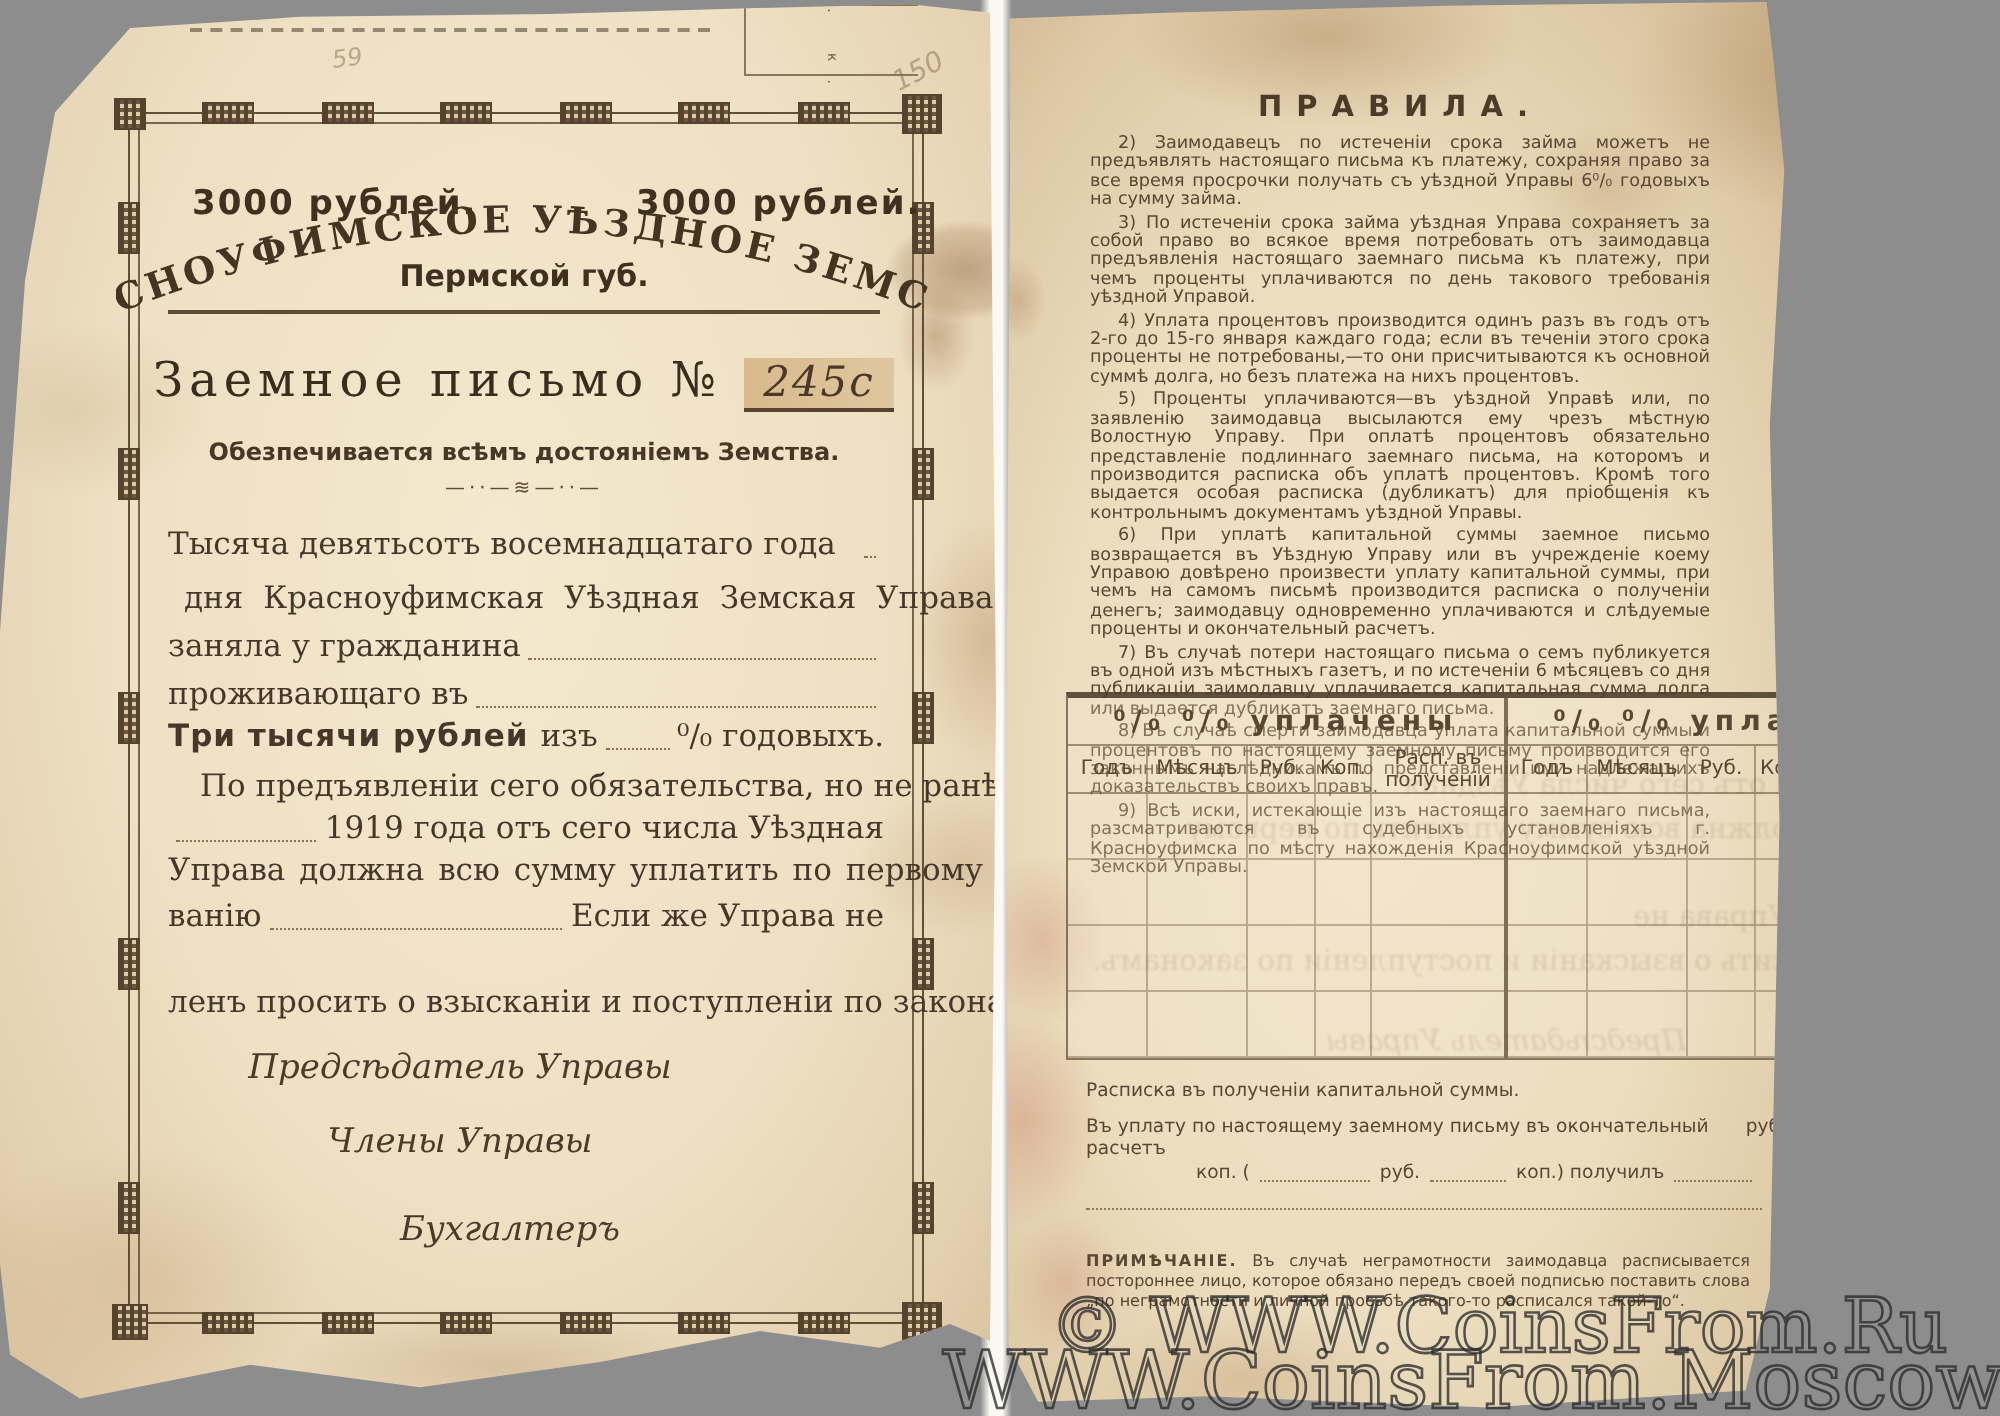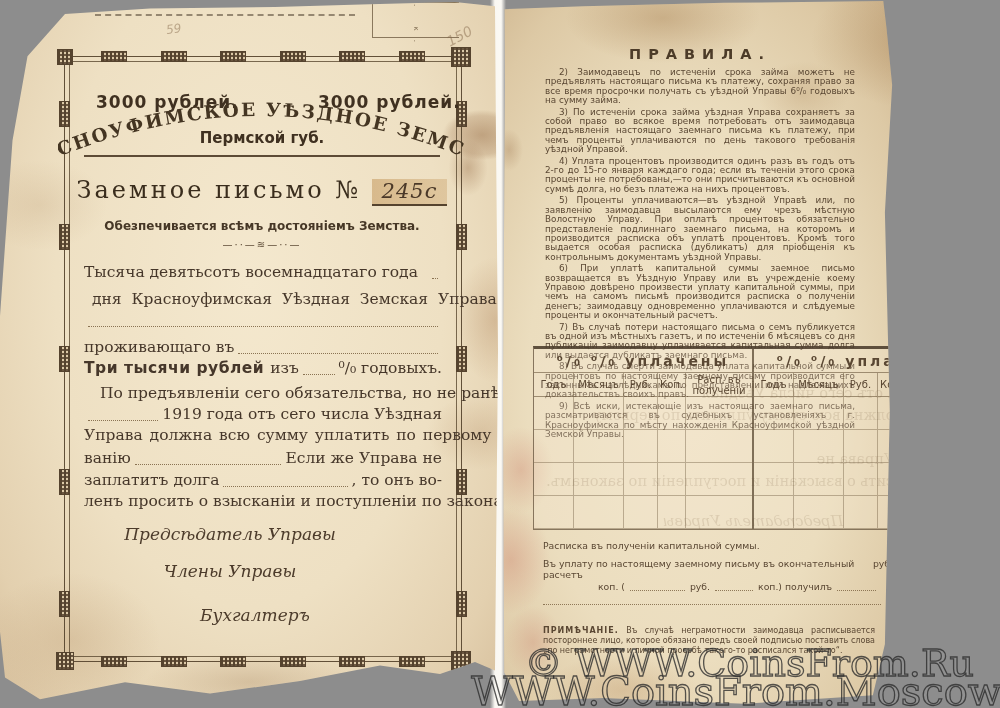--- a/index.html
+++ b/index.html
@@ -195,20 +195,21 @@
 
   <div class="bline" style="top:263px;gap:10px;">
     <span>Тысяча девятьсотъ восемнадцатаго года</span>
       <span class="bl grow"></span>
   </div>
   <div class="bline" style="top:290px;word-spacing:5px;">
     <span class="bl" style="width:52px;"></span>
       <span>дня Красноуфимская Уѣздная Земская Управа</span>
   </div>
   <div class="bline" style="top:314px;">
+    <span>заняла у гражданина</span>
       <span class="bl grow"></span>
   </div>
   <div class="bline" style="top:338px;">
     <span>проживающаго въ</span>
       <span class="bl grow"></span>
   </div>
   <div class="bline" style="top:359px;">
     <span class="bold-sum">Три тысячи рублей</span>
     <span style="margin-left:6px;">изъ</span>
     <span class="bl" style="width:62px;"></span>
@@ -221,25 +222,20 @@
     <span class="bl grow"></span>
       <span>1919 года отъ сего числа Уѣздная</span>
   </div>
   <div class="bline" style="top:426px;word-spacing:2px;">
     <span>Управа должна всю сумму уплатить по первому требо-</span>
   </div>
   <div class="bline" style="top:449px;">
     <span>ванію</span>
       <span class="bl grow"></span>
       <span>Если же Управа не</span>
-  </div>
-  <div class="bline" style="top:471px;">
-    <span>заплатитъ долга</span>
-      <span class="bl grow"></span>
-      <span>, то онъ во-</span>
   </div>
   <div class="bline" style="top:492px;">
     <span>ленъ просить о взысканіи и поступленіи по законамъ.</span>
   </div>
 
   <div class="sig" style="top:524px;">Предсѣдатель Управы</div>
   <div class="sig" style="top:561px;">Члены Управы</div>
   <div class="sig" style="top:605px;left:105px;">Бухгалтеръ</div>
 </div>
 

